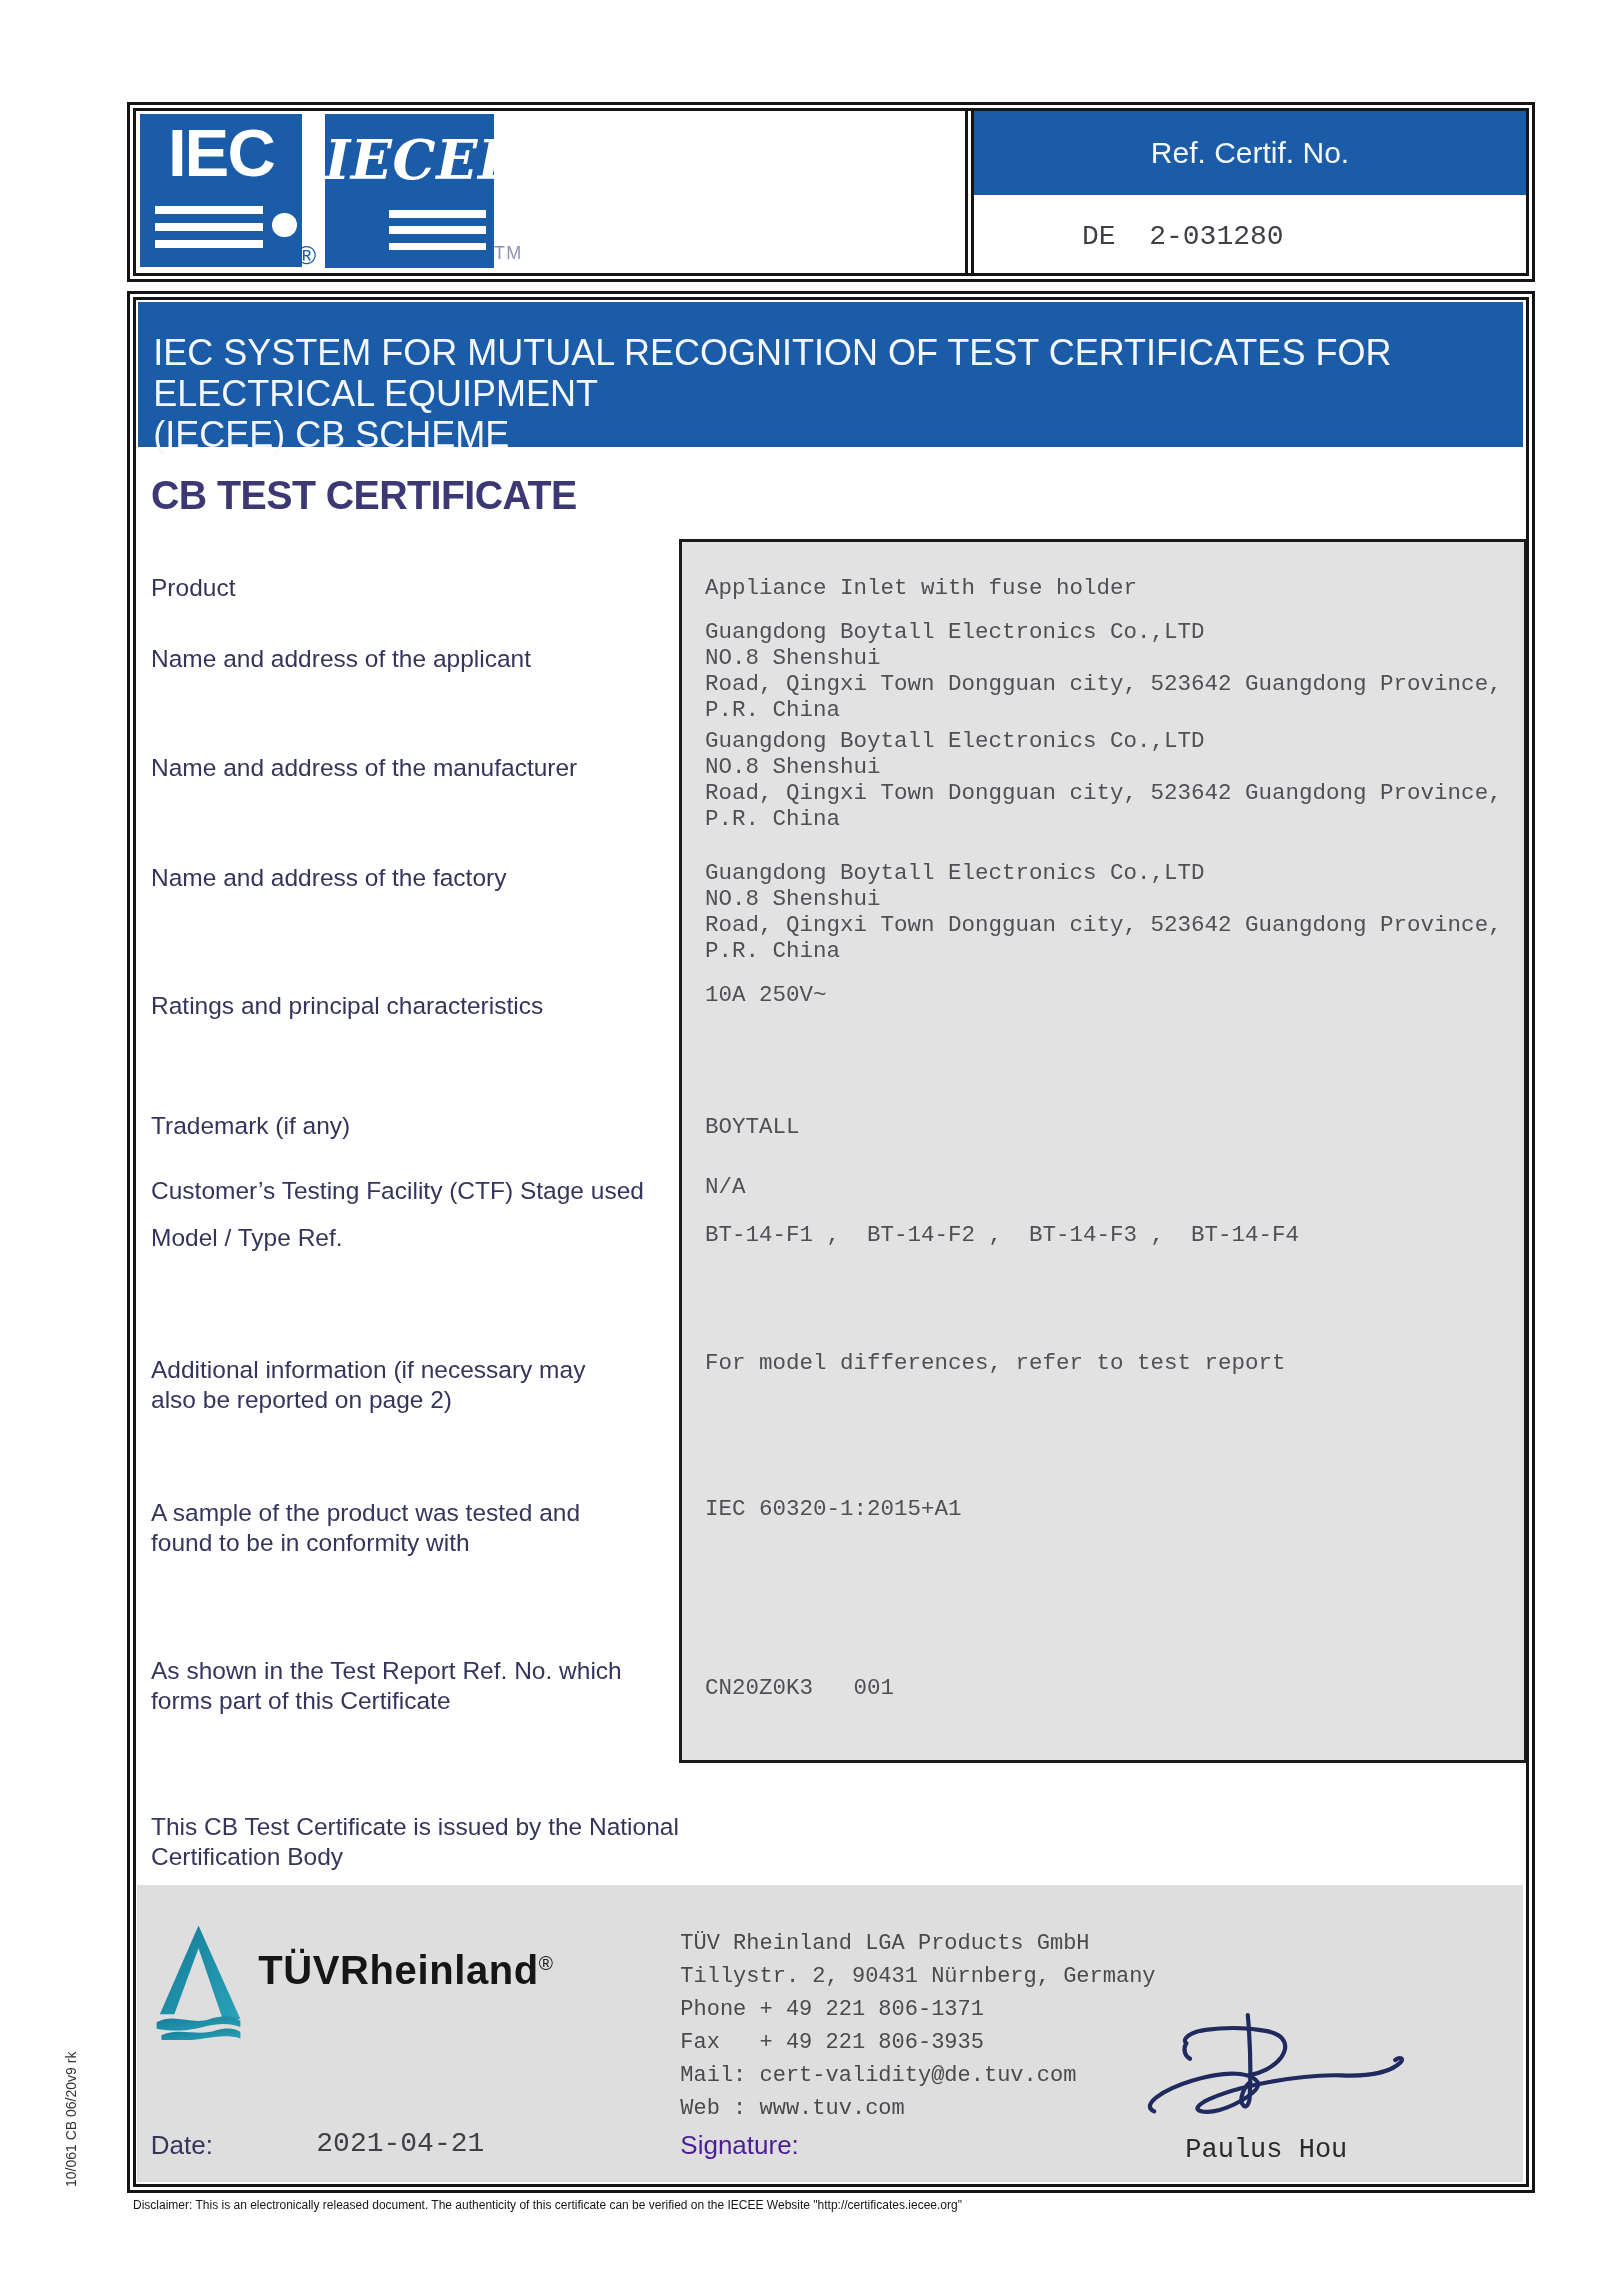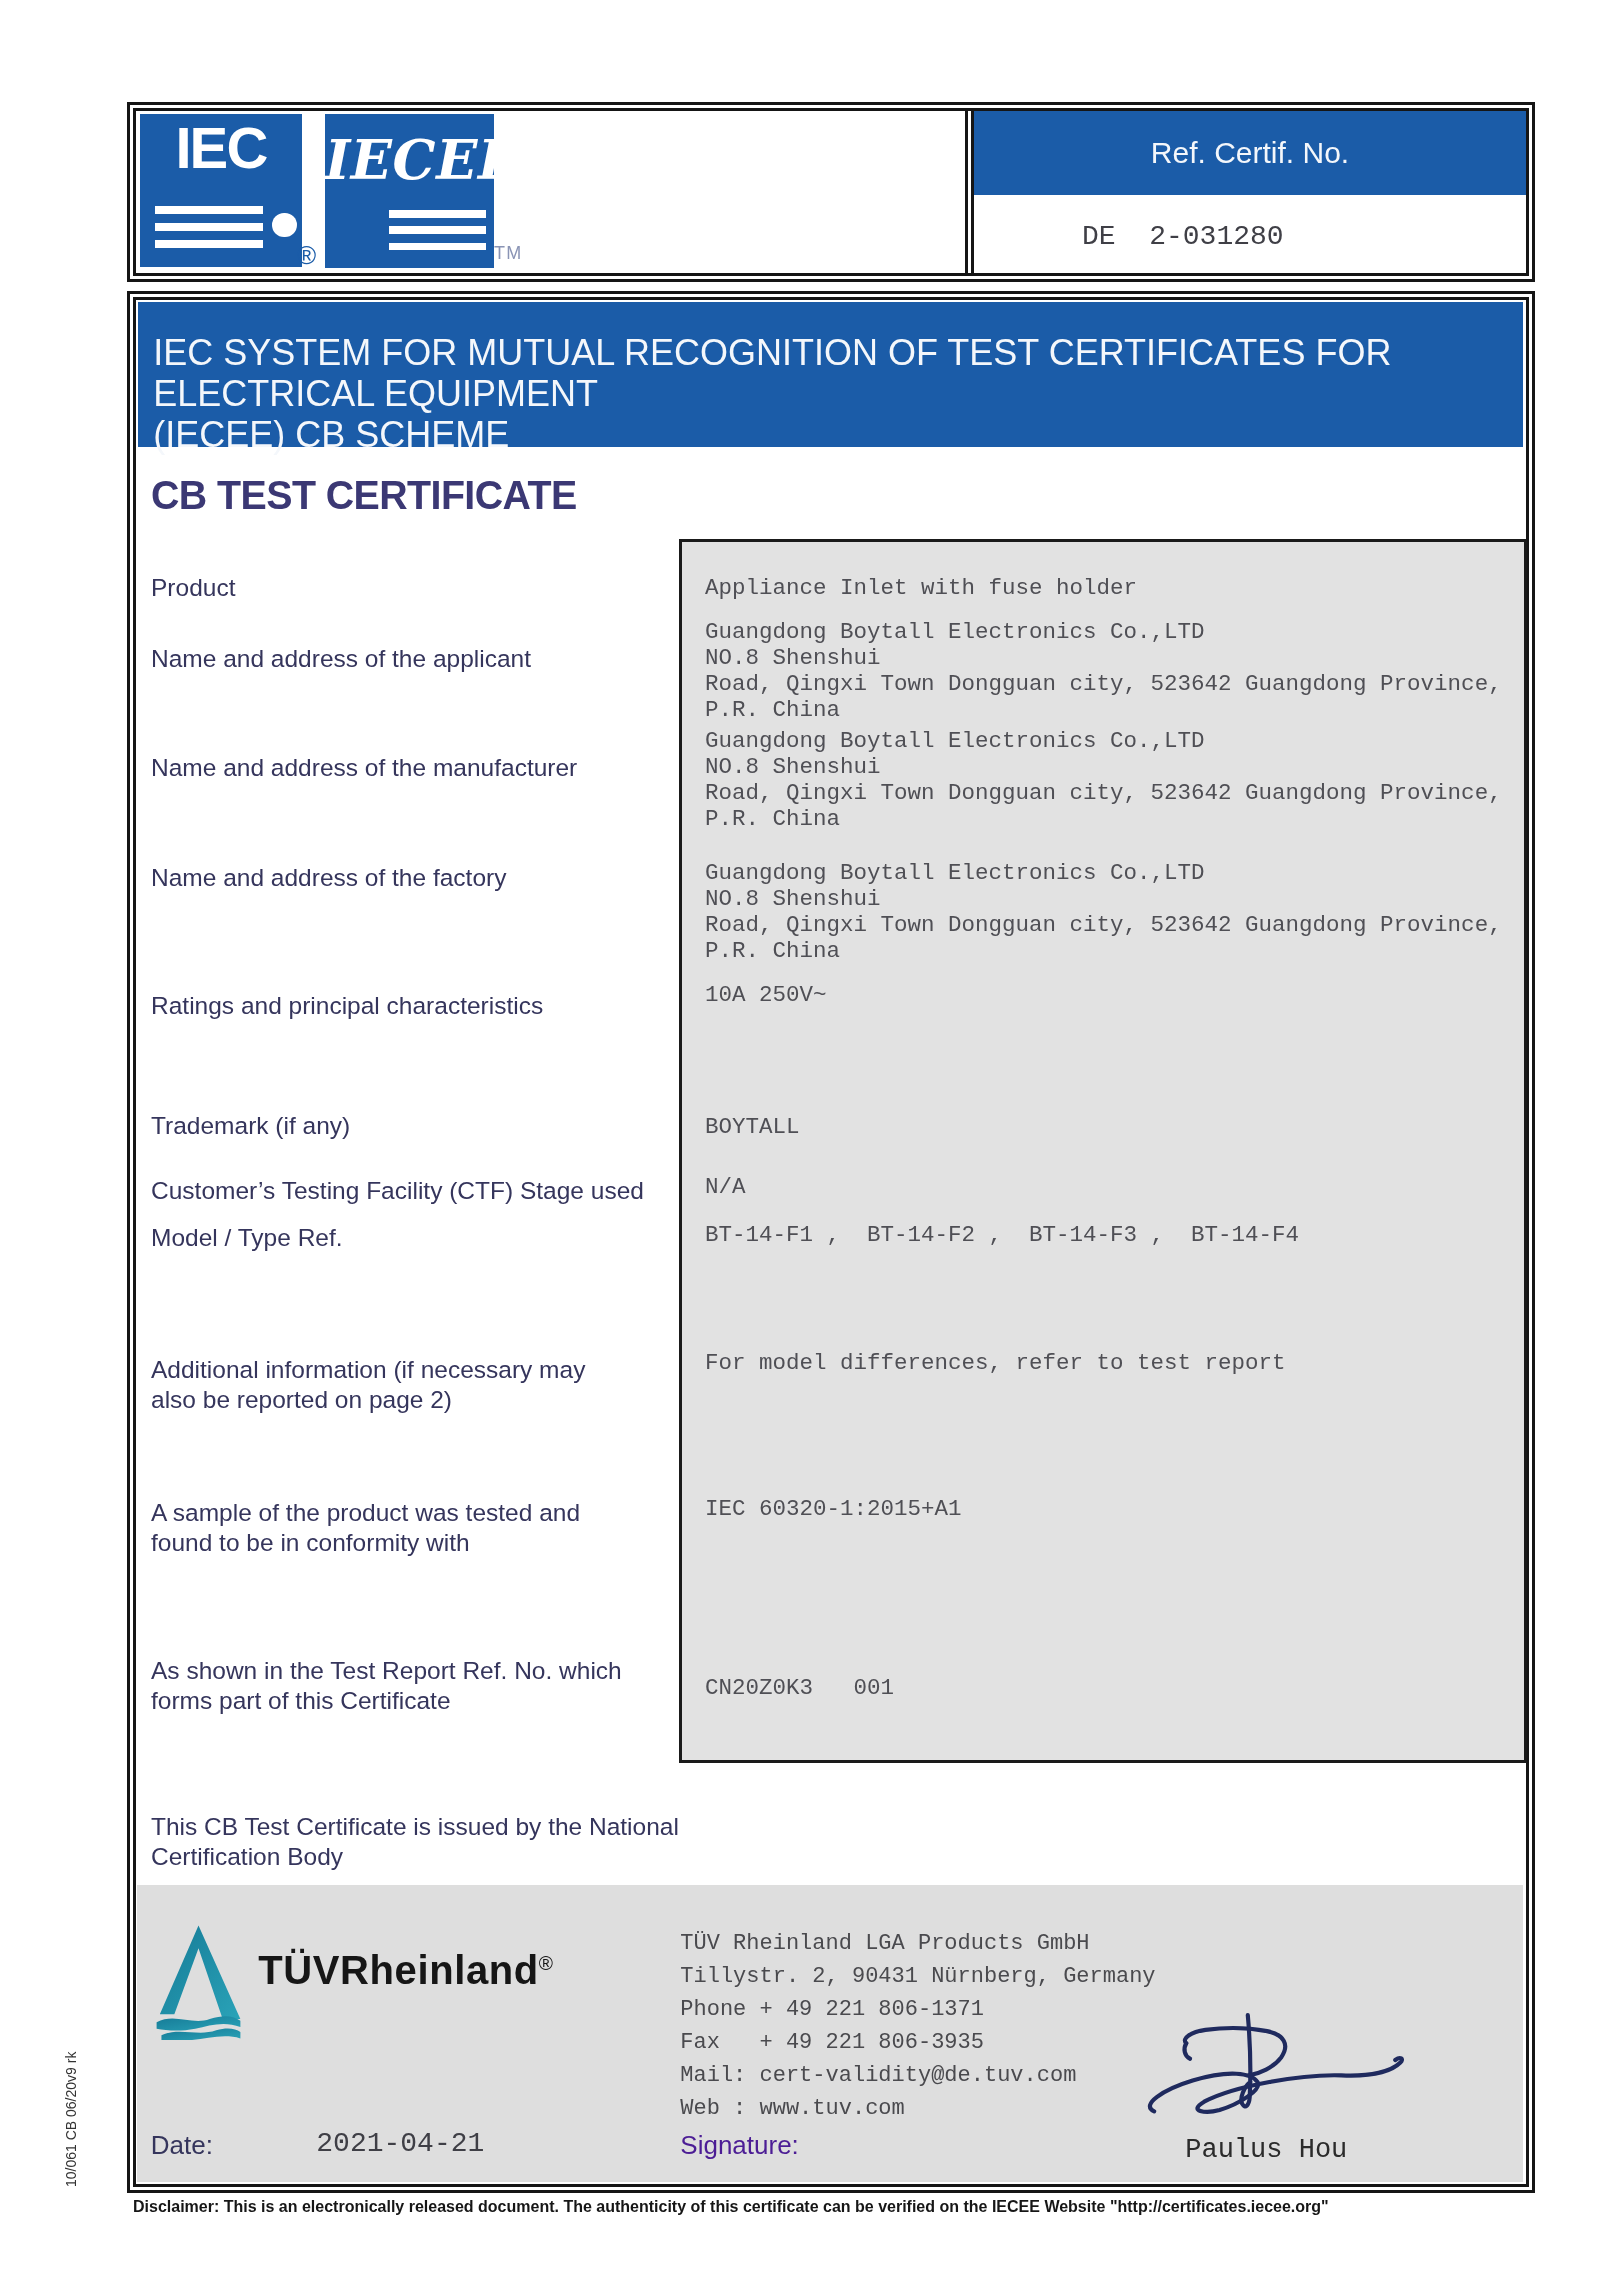--- a/index.html
+++ b/index.html
@@ -3,21 +3,21 @@
 <meta charset="utf-8">
 <style>
   html,body{margin:0;padding:0;background:#fff;}
   body{width:1623px;height:2295px;position:relative;overflow:hidden;
        font-family:"Liberation Sans",sans-serif;-webkit-font-smoothing:antialiased;}
 
   
   .header-box{position:absolute;left:127px;top:102px;width:1408px;height:180px;
     border:9.7px double #151515;box-sizing:border-box;background:#fff;}
   .iec-box{position:absolute;left:3.9px;top:3.2px;width:162px;height:153px;background:#1B5CA8;}
-  .iec-text{color:#fff;font-weight:bold;font-size:58px;letter-spacing:-1.9px;
+  .iec-text{color:#fff;font-weight:bold;font-size:67px;letter-spacing:-1.9px;
     text-align:center;padding-top:5.1px;line-height:1;}
   .iec-bars{position:absolute;left:15.4px;bottom:19.3px;width:108px;}
   .iec-bars div{height:8.4px;background:#fff;margin-top:8.4px;}
   .iec-dot{position:absolute;right:5.1px;bottom:30px;width:24.5px;height:24.5px;border-radius:50%;background:#fff;}
   .reg-mark{position:absolute;left:161px;top:129px;font-size:26px;color:#1B5CA8;}
   .iecee-box{position:absolute;left:189px;top:3.2px;width:169px;height:154px;background:#1B5CA8;}
   .iecee-text{color:#fff;font-family:"DejaVu Serif",serif;font-style:italic;font-weight:bold;
     font-size:54px;text-align:center;padding-top:19.3px;letter-spacing:0.6px;line-height:1;}
   .iecee-bars{position:absolute;right:7.7px;bottom:18px;width:97px;}
   .iecee-bars div{height:7.7px;background:#fff;margin-top:8.4px;}
@@ -55,21 +55,21 @@
   .sig-svg{position:absolute;left:1004px;top:125px;}
   .date-label{position:absolute;left:13.5px;top:245px;font-size:26px;color:#35355C;}
   .date-value{position:absolute;left:179px;top:243px;font-family:"Liberation Mono",monospace;
     font-size:28px;color:#3F3F46;}
   .sig-label{position:absolute;left:543px;top:245px;font-size:26px;color:#4c1d95;}
   .sig-name{position:absolute;left:1048px;top:250px;font-family:"Liberation Mono",monospace;
     font-size:27px;color:#2B2B2B;}
 
   .side-code{position:absolute;left:63px;top:2187px;transform:rotate(-90deg);
     transform-origin:left top;font-size:14px;color:#333;white-space:nowrap;}
-  .disclaimer{position:absolute;left:133px;top:2198px;font-size:16px;color:#161616;white-space:nowrap;font-weight:bold;}
+  .disclaimer{position:absolute;left:133px;top:2198px;font-size:12px;color:#161616;white-space:nowrap;}
 </style>
 </head>
 <body>
 
 <div class="header-box">
   <div class="iec-box">
     <div class="iec-text">IEC</div>
     <div class="iec-bars">
         <div></div>
         <div></div>

